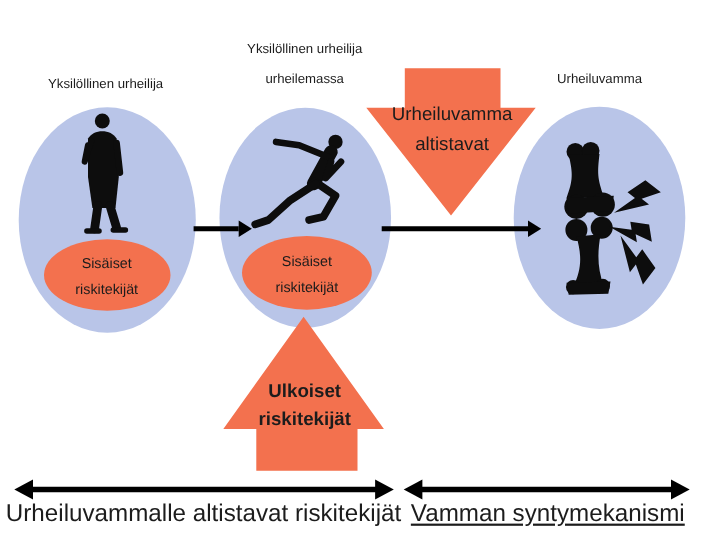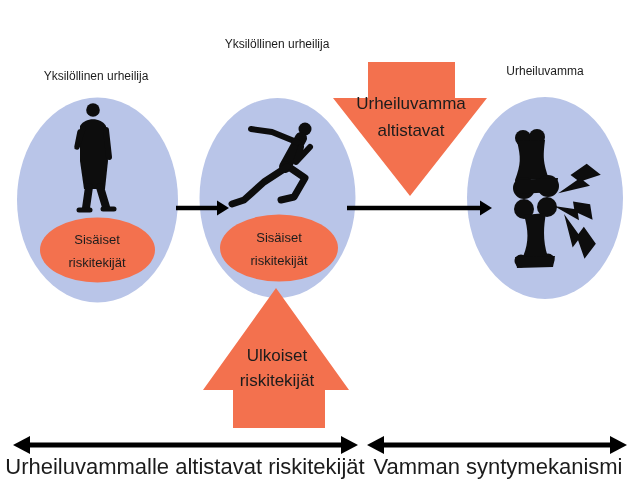--- a/index.html
+++ b/index.html
@@ -111,39 +111,40 @@
       <polygon points="384,436 384,454 367,445" fill="#000"></polygon>
       <polygon points="610,436 610,454 627,445" fill="#000"></polygon>
     </g>
   </svg>
 
   <div class="label title" style="left:96px;top:63px;">
     <div>Yksilöllinen urheilija</div>
   </div>
   <div class="label title" style="left:277px;top:31px;">
     <div>Yksilöllinen urheilija</div>
+    <div>urheilemassa</div>
   </div>
   <div class="label title" style="left:545px;top:58px;text-align:center;">
     <div>Urheiluvamma</div>
   </div>
 
   <div class="label risk" style="left:97px;top:228px;">
     <div>Sisäiset</div>
     <div>riskitekijät</div>
   </div>
   <div class="label risk" style="left:279px;top:226px;">
     <div>Sisäiset</div>
     <div>riskitekijät</div>
   </div>
 
   <div class="label arrow-label" style="left:411px;top:90px;">
     <div>Urheiluvamma</div>
     <div>altistavat</div>
   </div>
-  <div class="label arrow-label" style="left:277px;top:343px;line-height:25px;">
+  <div class="label arrow-label" style="left:277px;top:343px;line-height:25px;font-weight:bold;">
     <div>Ulkoiset</div>
     <div>riskitekijät</div>
   </div>
 
   <div class="label axis-label" style="left:185px;top:457px;">Urheiluvammalle altistavat riskitekijät</div>
-  <div class="label axis-label" style="left:498px;top:457px;">Vamman syntymekanismi</div>
+  <div class="label axis-label" style="left:498px;top:457px;text-decoration:underline;">Vamman syntymekanismi</div>
 
 </div>
 
 </body></html>

